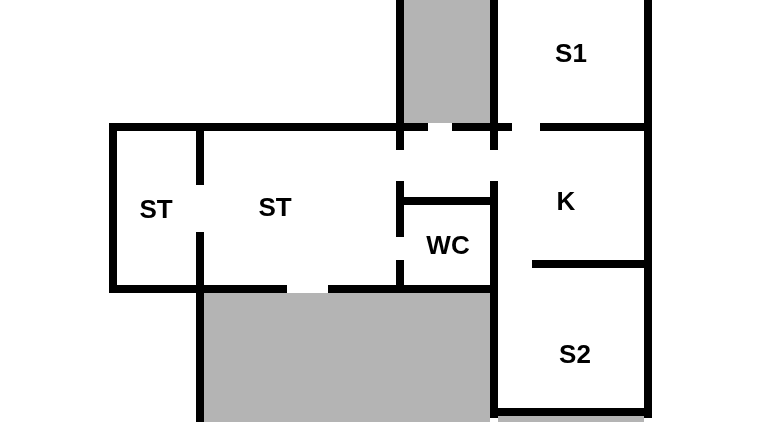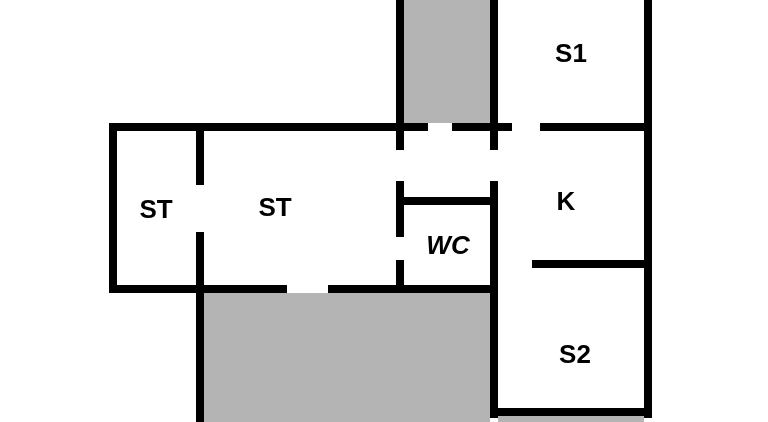--- a/index.html
+++ b/index.html
@@ -43,15 +43,15 @@
   <div class="wall" style="left:490px; top:181px; width:8px; height:237px;"></div>
 
   <div class="wall" style="left:532px; top:260px; width:120px; height:8px;"></div>
 
   <div class="wall" style="left:490px; top:408px; width:162px; height:8px;"></div>
 
   <div class="label" style="left:571px; top:53px;">S1</div>
   <div class="label" style="left:156px; top:209px;">ST</div>
   <div class="label" style="left:275px; top:207px;">ST</div>
   <div class="label" style="left:566px; top:201px;">K</div>
-  <div class="label" style="left:448px; top:245px;font-style:italic;">WC</div>
+  <div class="label" style="left:448px; top:245px;">WC</div>
   <div class="label" style="left:575px; top:345px;margin-top:9px;">S2</div>
 </div>
 
 </body></html>

